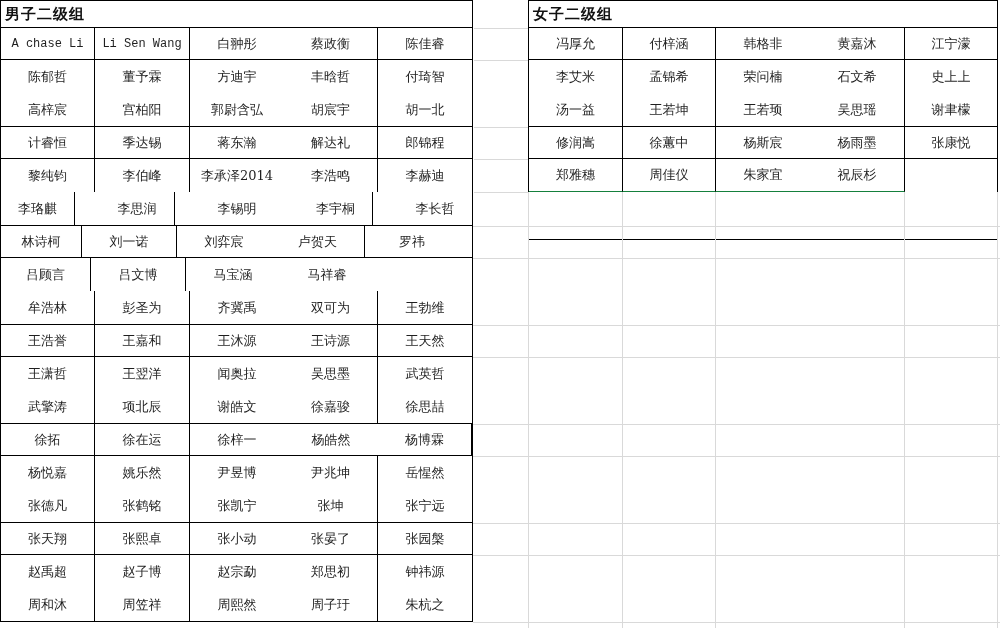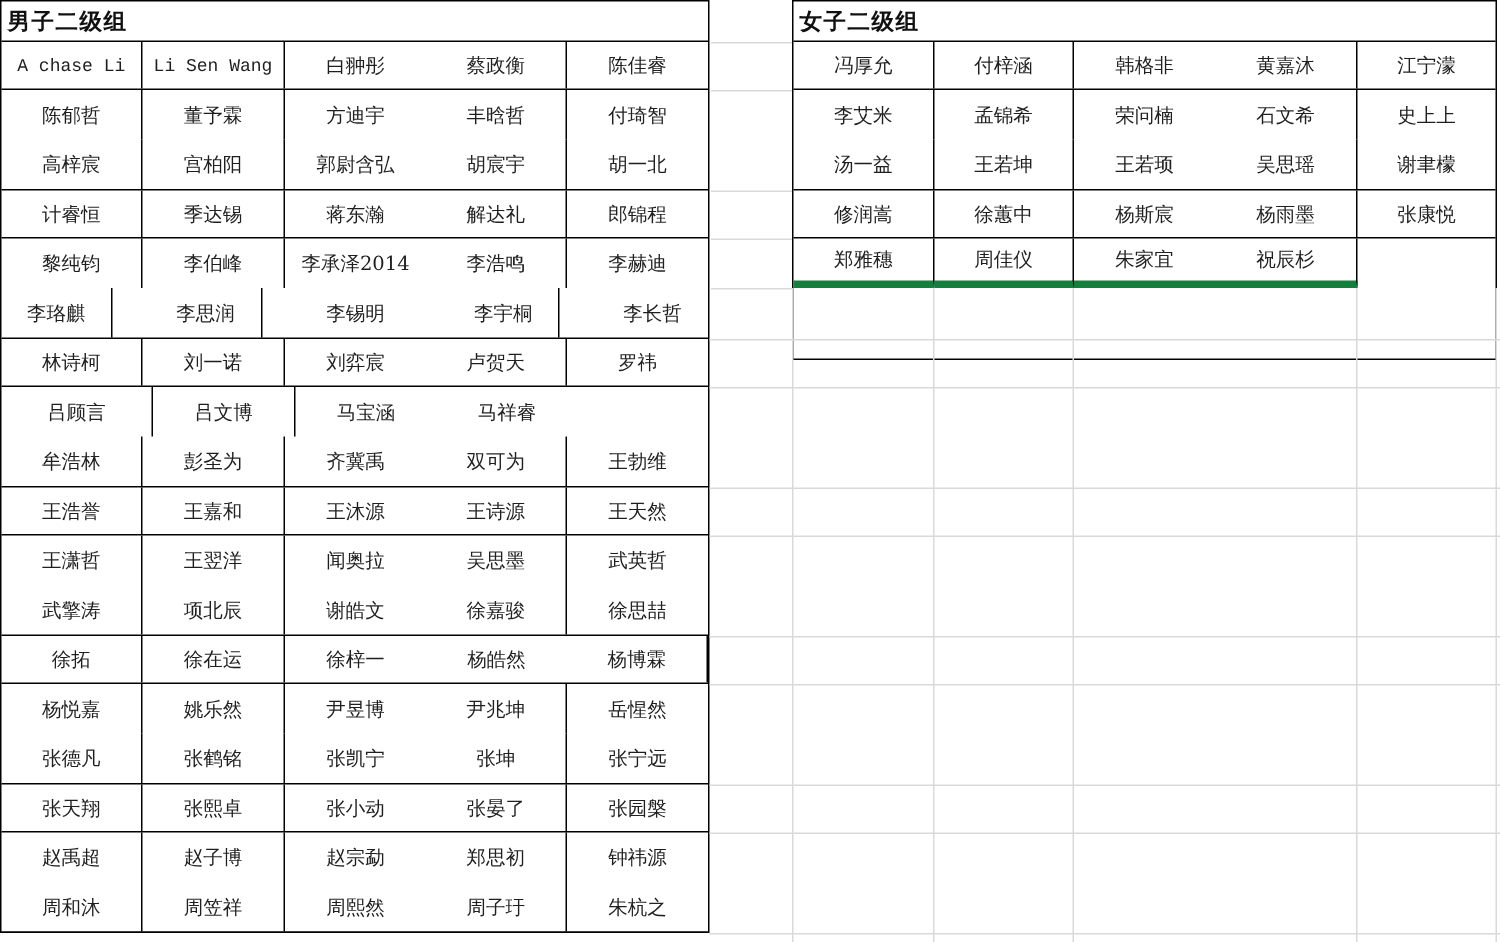--- a/index.html
+++ b/index.html
@@ -16,21 +16,21 @@
     display:flex;align-items:center;padding-left:4px;
     font-weight:bold;font-size:15px;letter-spacing:1px;color:#111;
   }
   .row{display:flex;box-sizing:border-box;}
   .row.b{border-bottom:1px solid #000;}
   .cell{
     box-sizing:border-box;display:flex;align-items:center;justify-content:center;
     font-size:13px;color:#1f1f1f;white-space:nowrap;overflow:hidden;
   }
   .cell.vr{border-right:1px solid #000;}
-  .cell.bb{border-bottom:5px solid #15803d;}
+  .cell.bb{border-bottom:1px solid #15803d;}
   .mono{font-family:"Liberation Mono","DejaVu Sans Mono",monospace;font-size:12px;}
   .gl{position:absolute;background:#d9d9d9;}
 </style>
 </head>
 <body>
 
 <div class="tbl" id="left-tbl">
   <div class="t-title">男子二级组</div>
   <div id="left-rows">
       <div class="row b" style="height: 32px;">
@@ -69,28 +69,28 @@
         <div class="cell" style="width: 94px;">李赫迪</div>
       </div>
       <div class="row b" style="height: 34px; gap: 25px;">
         <div class="cell vr" style="width: 94px;">李珞麒</div>
         <div class="cell vr" style="width: 95px;">李思润</div>
         <div class="cell" style="width: 94px;">李锡明</div>
         <div class="cell vr" style="width: 94px;">李宇桐</div>
         <div class="cell" style="width: 94px;">李长哲</div>
       </div>
       <div class="row b" style="height: 32px;">
-        <div class="cell vr" style="width: 94px;">林诗柯</div>
+        <div class="cell vr" style="width: 81px;">林诗柯</div>
         <div class="cell vr" style="width: 95px;">刘一诺</div>
         <div class="cell" style="width: 94px;">刘弈宸</div>
         <div class="cell vr" style="width: 94px;">卢贺天</div>
         <div class="cell" style="width: 94px;">罗祎</div>
       </div>
       <div class="row" style="height: 33px;">
-        <div class="cell vr" style="width: 101px;">吕顾言</div>
+        <div class="cell vr" style="width: 90px;">吕顾言</div>
         <div class="cell vr" style="width: 95px;">吕文博</div>
         <div class="cell" style="width: 94px;">马宝涵</div>
         <div class="cell" style="width: 94px;">马祥睿</div>
       </div>
       <div class="row b" style="height: 34px;">
         <div class="cell vr" style="width: 94px;">牟浩林</div>
         <div class="cell vr" style="width: 95px;">彭圣为</div>
         <div class="cell" style="width: 94px;">齐冀禹</div>
         <div class="cell vr" style="width: 94px;">双可为</div>
         <div class="cell" style="width: 94px;">王勃维</div>

